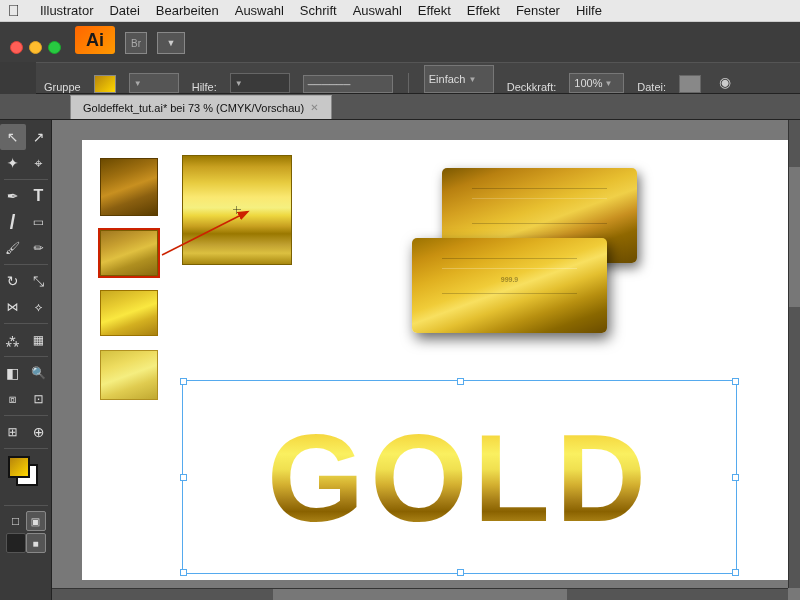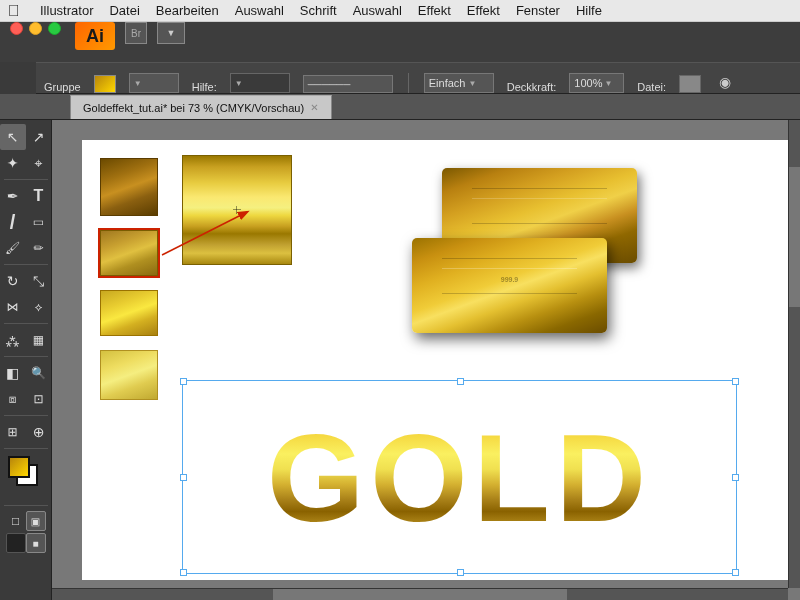--- a/index.html
+++ b/index.html
@@ -23,22 +23,22 @@
       font-size: 13px;
     }
     .menu-apple { font-size: 16px; margin-right: 4px; }
 
     
     .title-bar {
       width: 800px;
       height: 40px;
       background: #3d3d3d;
       display: flex;
-      align-items: flex-start;
-      padding: 0 10px;
+      align-items: flex-end;
+      padding: 8px 10px;
       gap: 10px;
     }
     .traffic-lights { display: flex; gap: 6px; align-items: center; }
     .tl { width: 13px; height: 13px; border-radius: 50%; }
     .tl-red { background: #ff5f57; border: 1px solid #e0433a; }
     .tl-yellow { background: #ffbd2e; border: 1px solid #dfa223; }
     .tl-green { background: #28ca41; border: 1px solid #1aab2e; }
 
     .ai-logo {
       width: 40px; height: 28px;
@@ -101,21 +101,21 @@
     .dropdown-arrow { font-size: 8px; color: #aaa; }
     .options-sep { width: 1px; height: 20px; background: #666; margin: 0 2px; }
     .stroke-line {
       height: 18px; width: 80px;
       border: 1px solid #777;
       background: #555;
       display: flex; align-items: center; padding: 0 4px;
       color: #ddd; font-size: 11px;
     }
     .stroke-style {
-      width: 70px; height: 20px;
+      width: 70px; height: 28px;
       background: #555; border: 1px solid #777;
       display: flex; align-items: center; padding: 0 4px;
       color: #ddd; font-size: 11px; gap: 3px;
     }
     .opacity-field {
       width: 55px; height: 20px;
       background: #555; border: 1px solid #777;
       display: flex; align-items: center; padding: 0 4px;
       color: #ddd; font-size: 11px; gap: 2px;
     }

